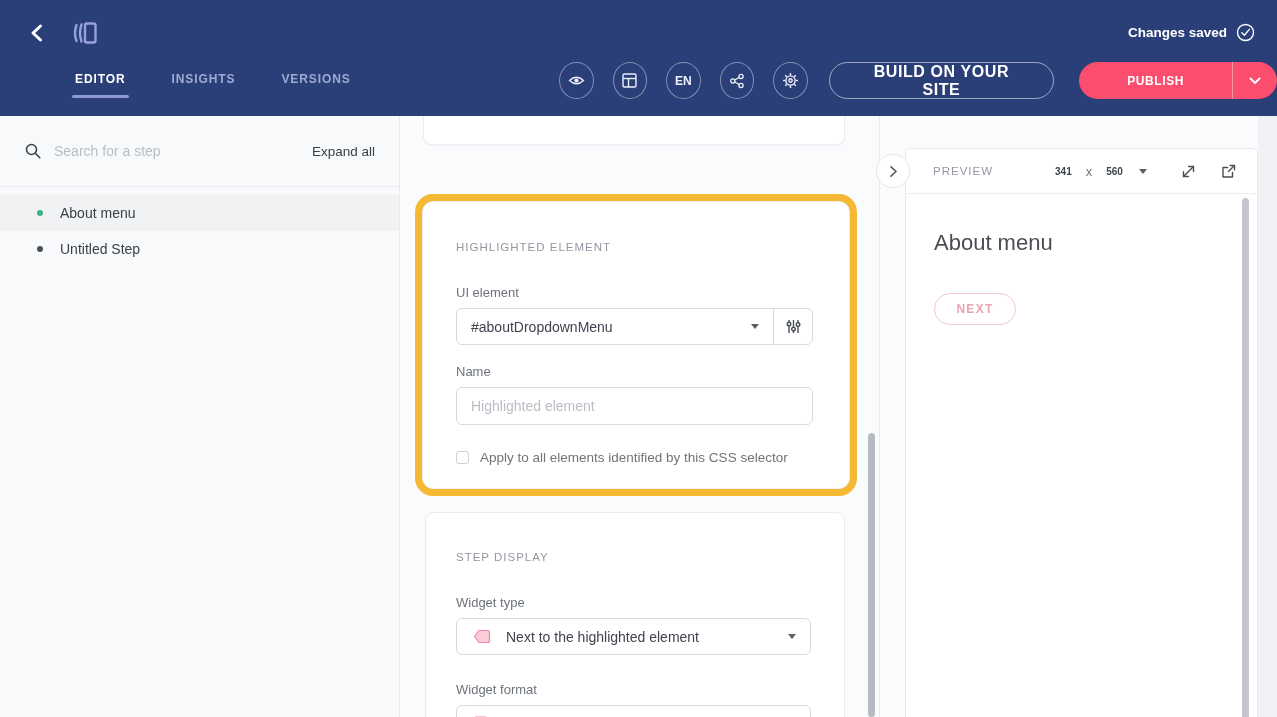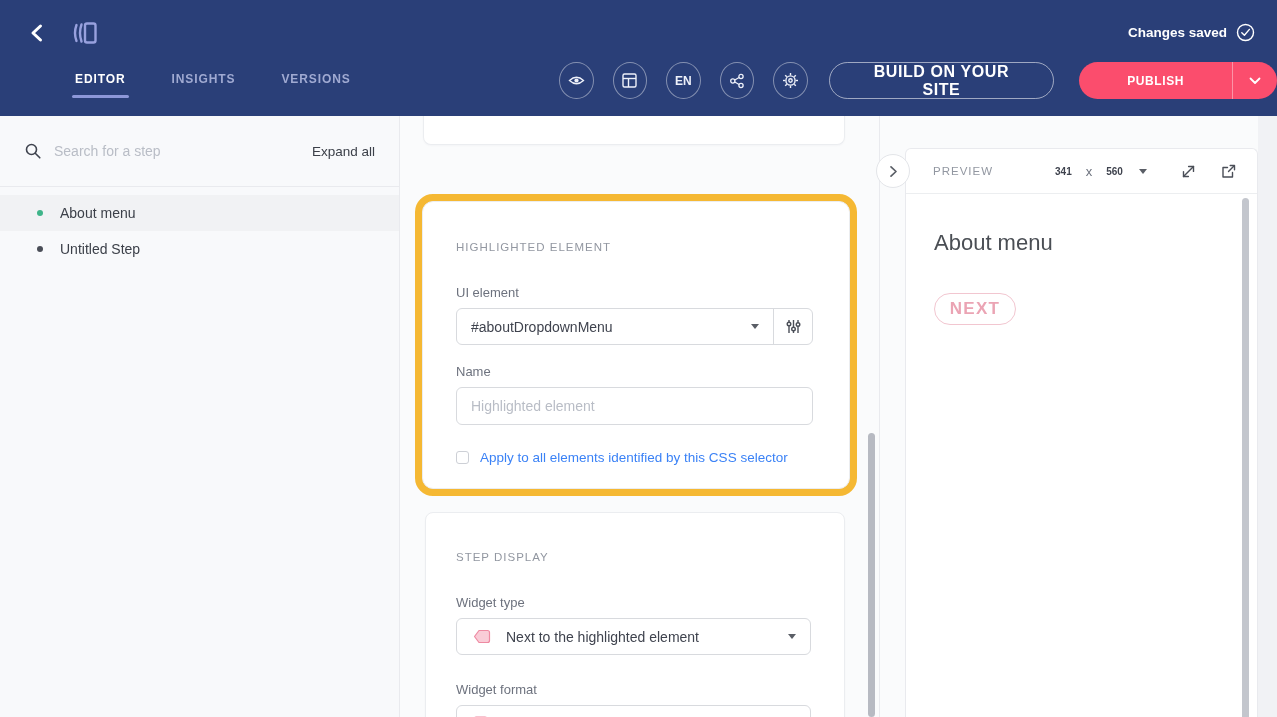--- a/index.html
+++ b/index.html
@@ -50,42 +50,42 @@
   .field-label { font-size:13px; color:#6d727e; margin-bottom:8px; }
   .select-row { display:flex; height:37px; border:1px solid #d8dade; border-radius:6px; background:#fff; overflow:hidden; }
   .select-main { flex:1; display:flex; align-items:center; padding:0 14px; gap:14px; cursor:pointer; }
   .select-text { flex:1; font-size:14px; color:#3f434e; white-space:nowrap; overflow:hidden; }
   .caret { width:0; height:0; border-left:4.5px solid transparent; border-right:4.5px solid transparent; border-top:5.5px solid #5a5e66; flex:none; }
   .select-gear { width:39px; border-left:1px solid #d8dade; display:flex; align-items:center; justify-content:center; cursor:pointer; }
   .text-input { width:100%; height:38px; border:1px solid #d8dade; border-radius:6px; padding:0 14px; font-size:14px; color:#3f434e; font-family:inherit; outline:none; background:#fff; }
   .text-input::placeholder { color:#b9bdc6; }
   .checkbox-row { display:flex; align-items:center; gap:11px; margin-top:25px; }
   .checkbox { width:13px; height:13px; border:1px solid #cdd0d6; border-radius:3px; background:#fff; flex:none; cursor:pointer; }
-  .checkbox-label { font-size:13.5px; color:#3b82f6; }
+  .checkbox-label { font-size:13.5px; color:#737373; }
   .sd-card { position:absolute; left:25px; top:396px; width:420px; height:400px; padding:38px 33px 0 30px; }
   .mt32 { margin-top:32px; }
   .mt27 { margin-top:27px; }
   .content-scrollbar { position:absolute; right:4px; top:317px; bottom:0; width:7px; border-radius:4px; background:#b7bac2; }
 
   
   .collapse-btn { position:absolute; left:876px; top:38px; width:34px; height:34px; border-radius:50%; background:#fff; border:1px solid #e3e5e9; display:flex; align-items:center; justify-content:center; cursor:pointer; z-index:5; color:#5a5e66; font-size:15px; }
 
   
   .preview-panel { position:absolute; left:905px; top:32px; right:19px; bottom:0; background:#fff; border:1px solid #e9eaee; border-bottom:none; border-radius:6px 6px 0 0; }
   .preview-header { height:45px; display:flex; align-items:center; padding:0 20px 0 27px; border-bottom:1px solid #eceef0; }
   .preview-title { font-size:11.5px; letter-spacing:1px; color:#9297a1; }
   .size-select { display:flex; align-items:center; gap:14px; margin-left:62px; cursor:pointer; }
   .size-num { font-size:10px; color:#3f434e;font-weight:bold; }
   .size-x { font-size:13px; color:#6d727e; }
   .size-caret { margin-left:2px; }
   .preview-icons { margin-left:auto; display:flex; align-items:center; gap:23px; }
   .icon-btn { background:none; border:none; cursor:pointer; display:flex; align-items:center; justify-content:center; padding:0; }
   .preview-content { padding:36px 28px 0 28px; }
   .preview-step-title { font-size:22px; color:#4a4e54; font-weight:400; }
-  .next-btn { margin-top:37px; width:82px; height:32px; border-radius:16px; border:1px solid #f2c6d0; background:#fff; color:#eba4b4; font-size:17px; font-weight:700; letter-spacing:1.3px; cursor:pointer; font-family:inherit; }
+  .next-btn { margin-top:37px; width:82px; height:32px; border-radius:16px; border:1px solid #f2c6d0; background:#fff; color:#eba4b4; font-size:12px; font-weight:700; letter-spacing:1.3px; cursor:pointer; font-family:inherit; }
   .preview-scrollbar { position:absolute; right:8px; top:49px; bottom:0; width:7px; border-radius:4px 4px 0 0; background:#c3c6cd; }
   .right-strip { position:absolute; left:1258px; right:0; top:0; bottom:0; background:#f1f2f5; }
 
   svg { display:block; }
 </style>
 </head>
 <body>
 
 <header class="navbar">
   <button class="back-btn">

